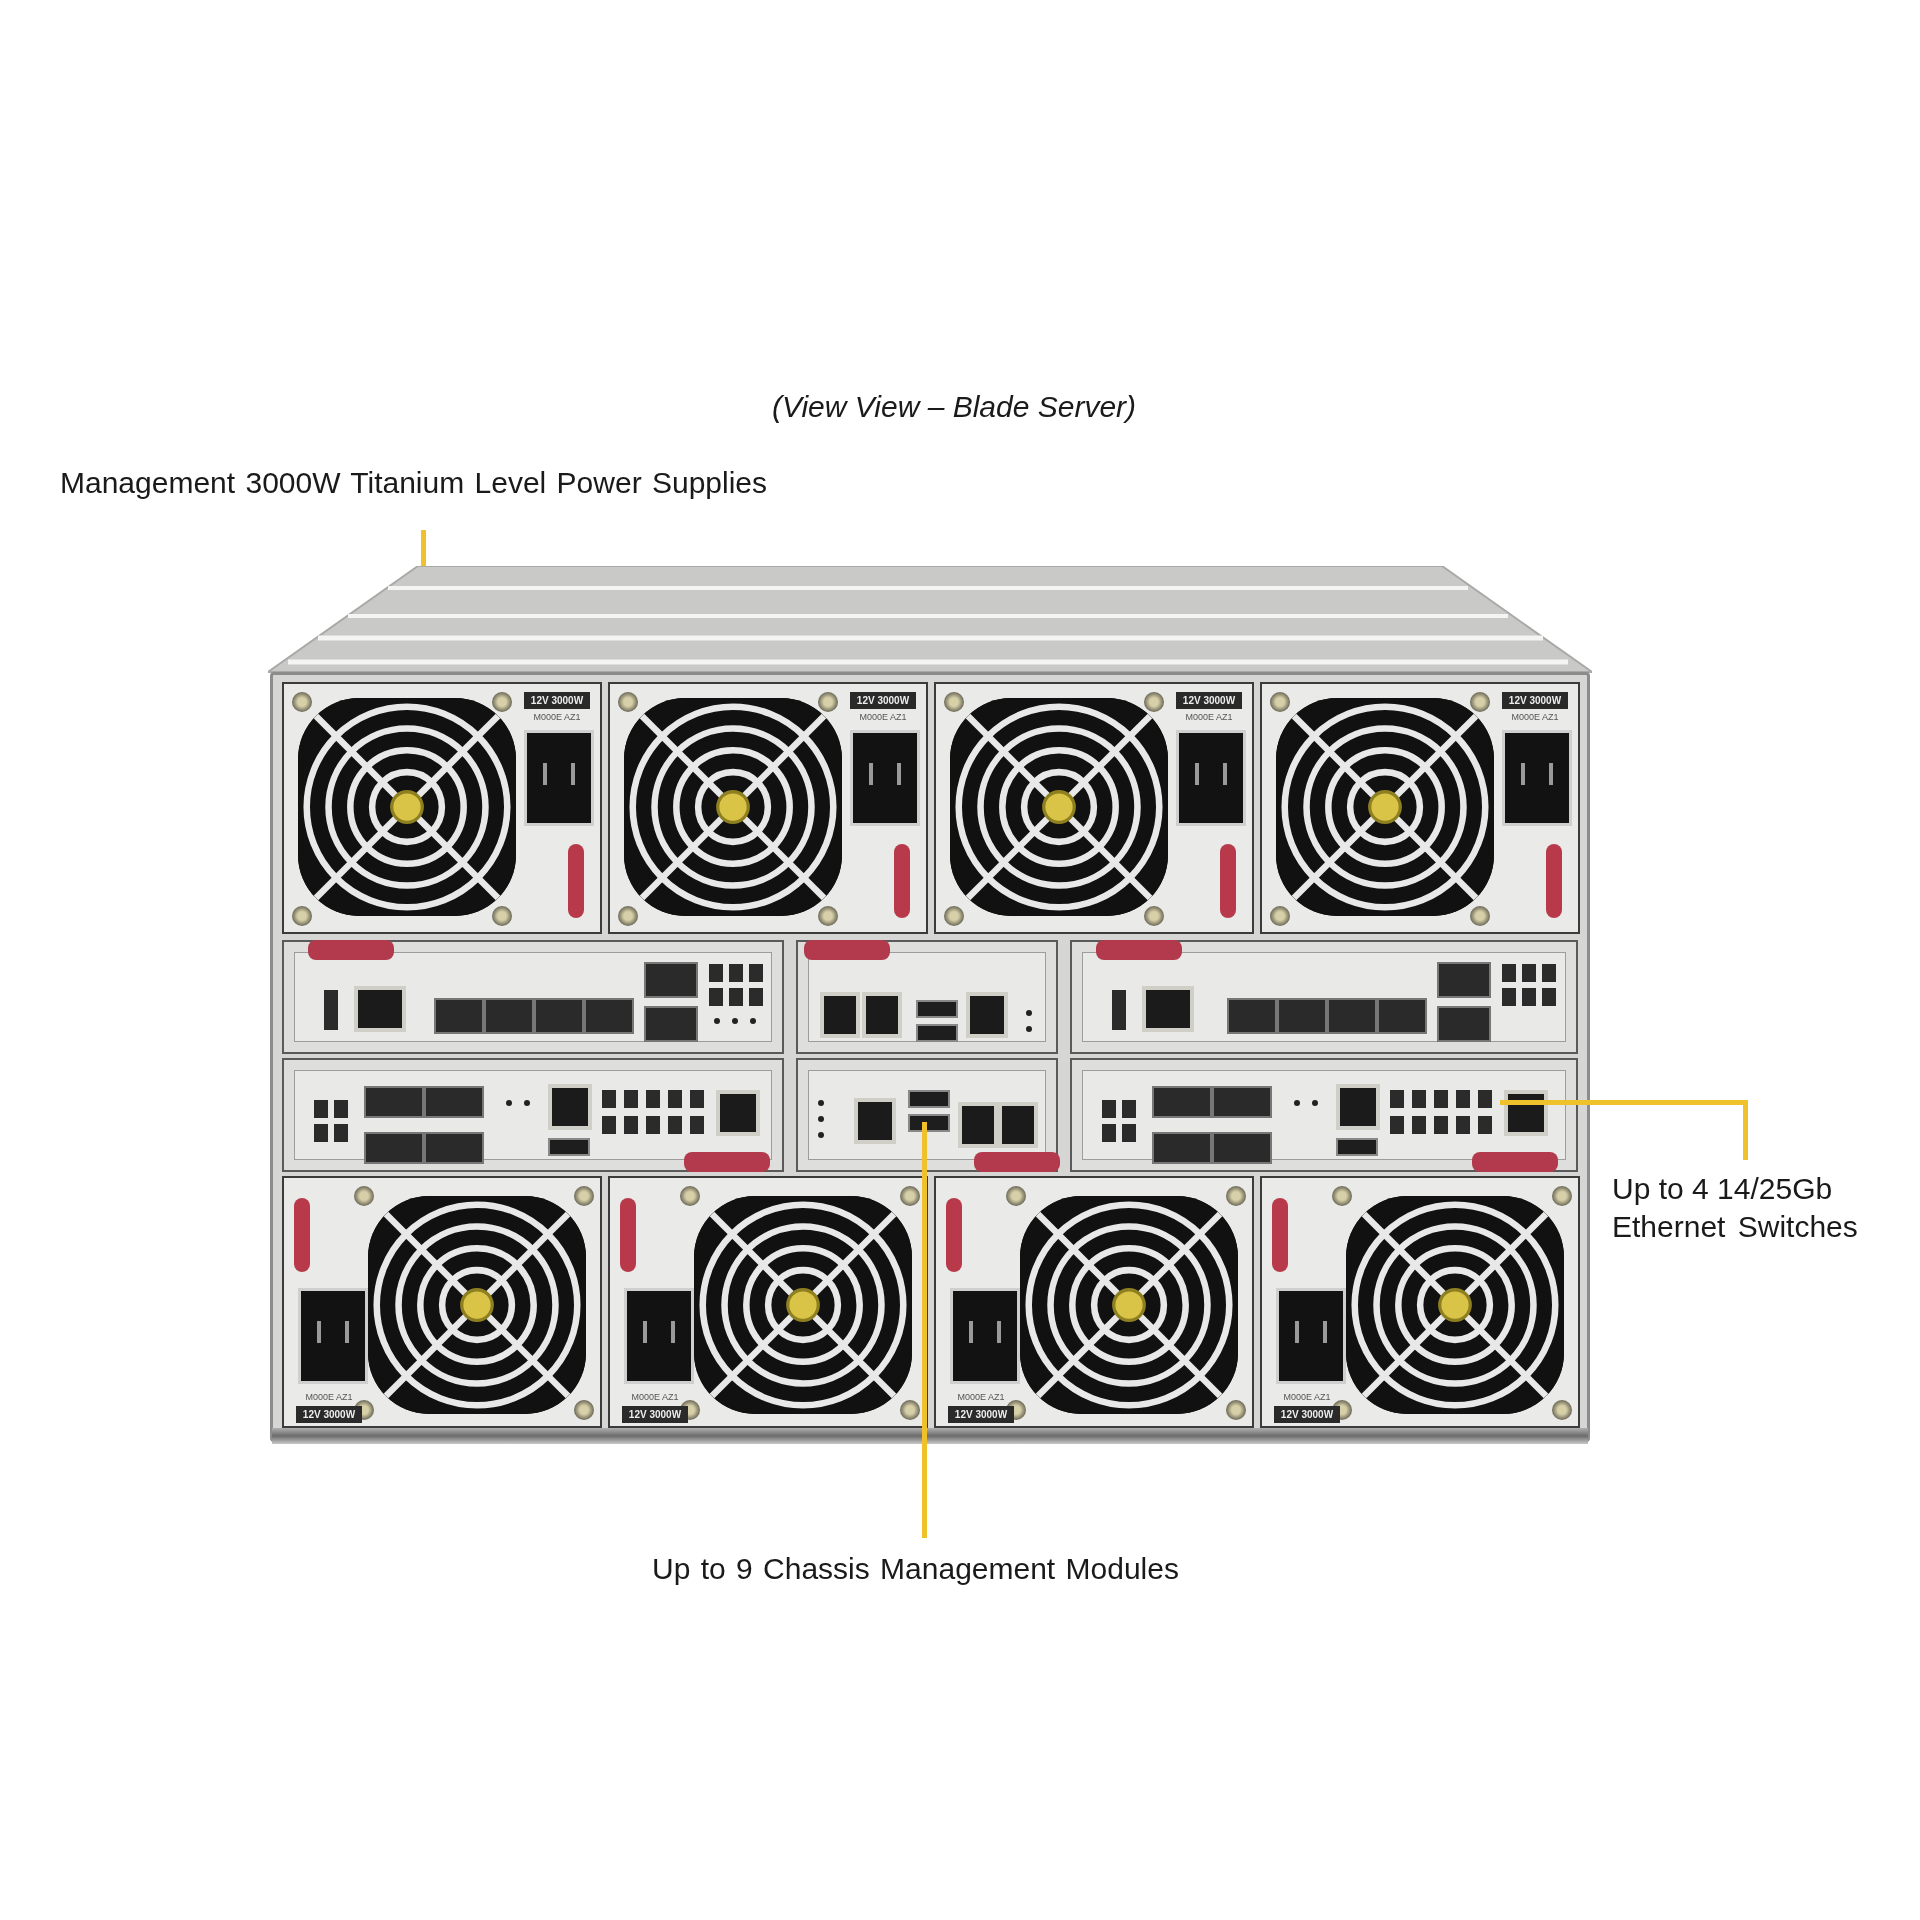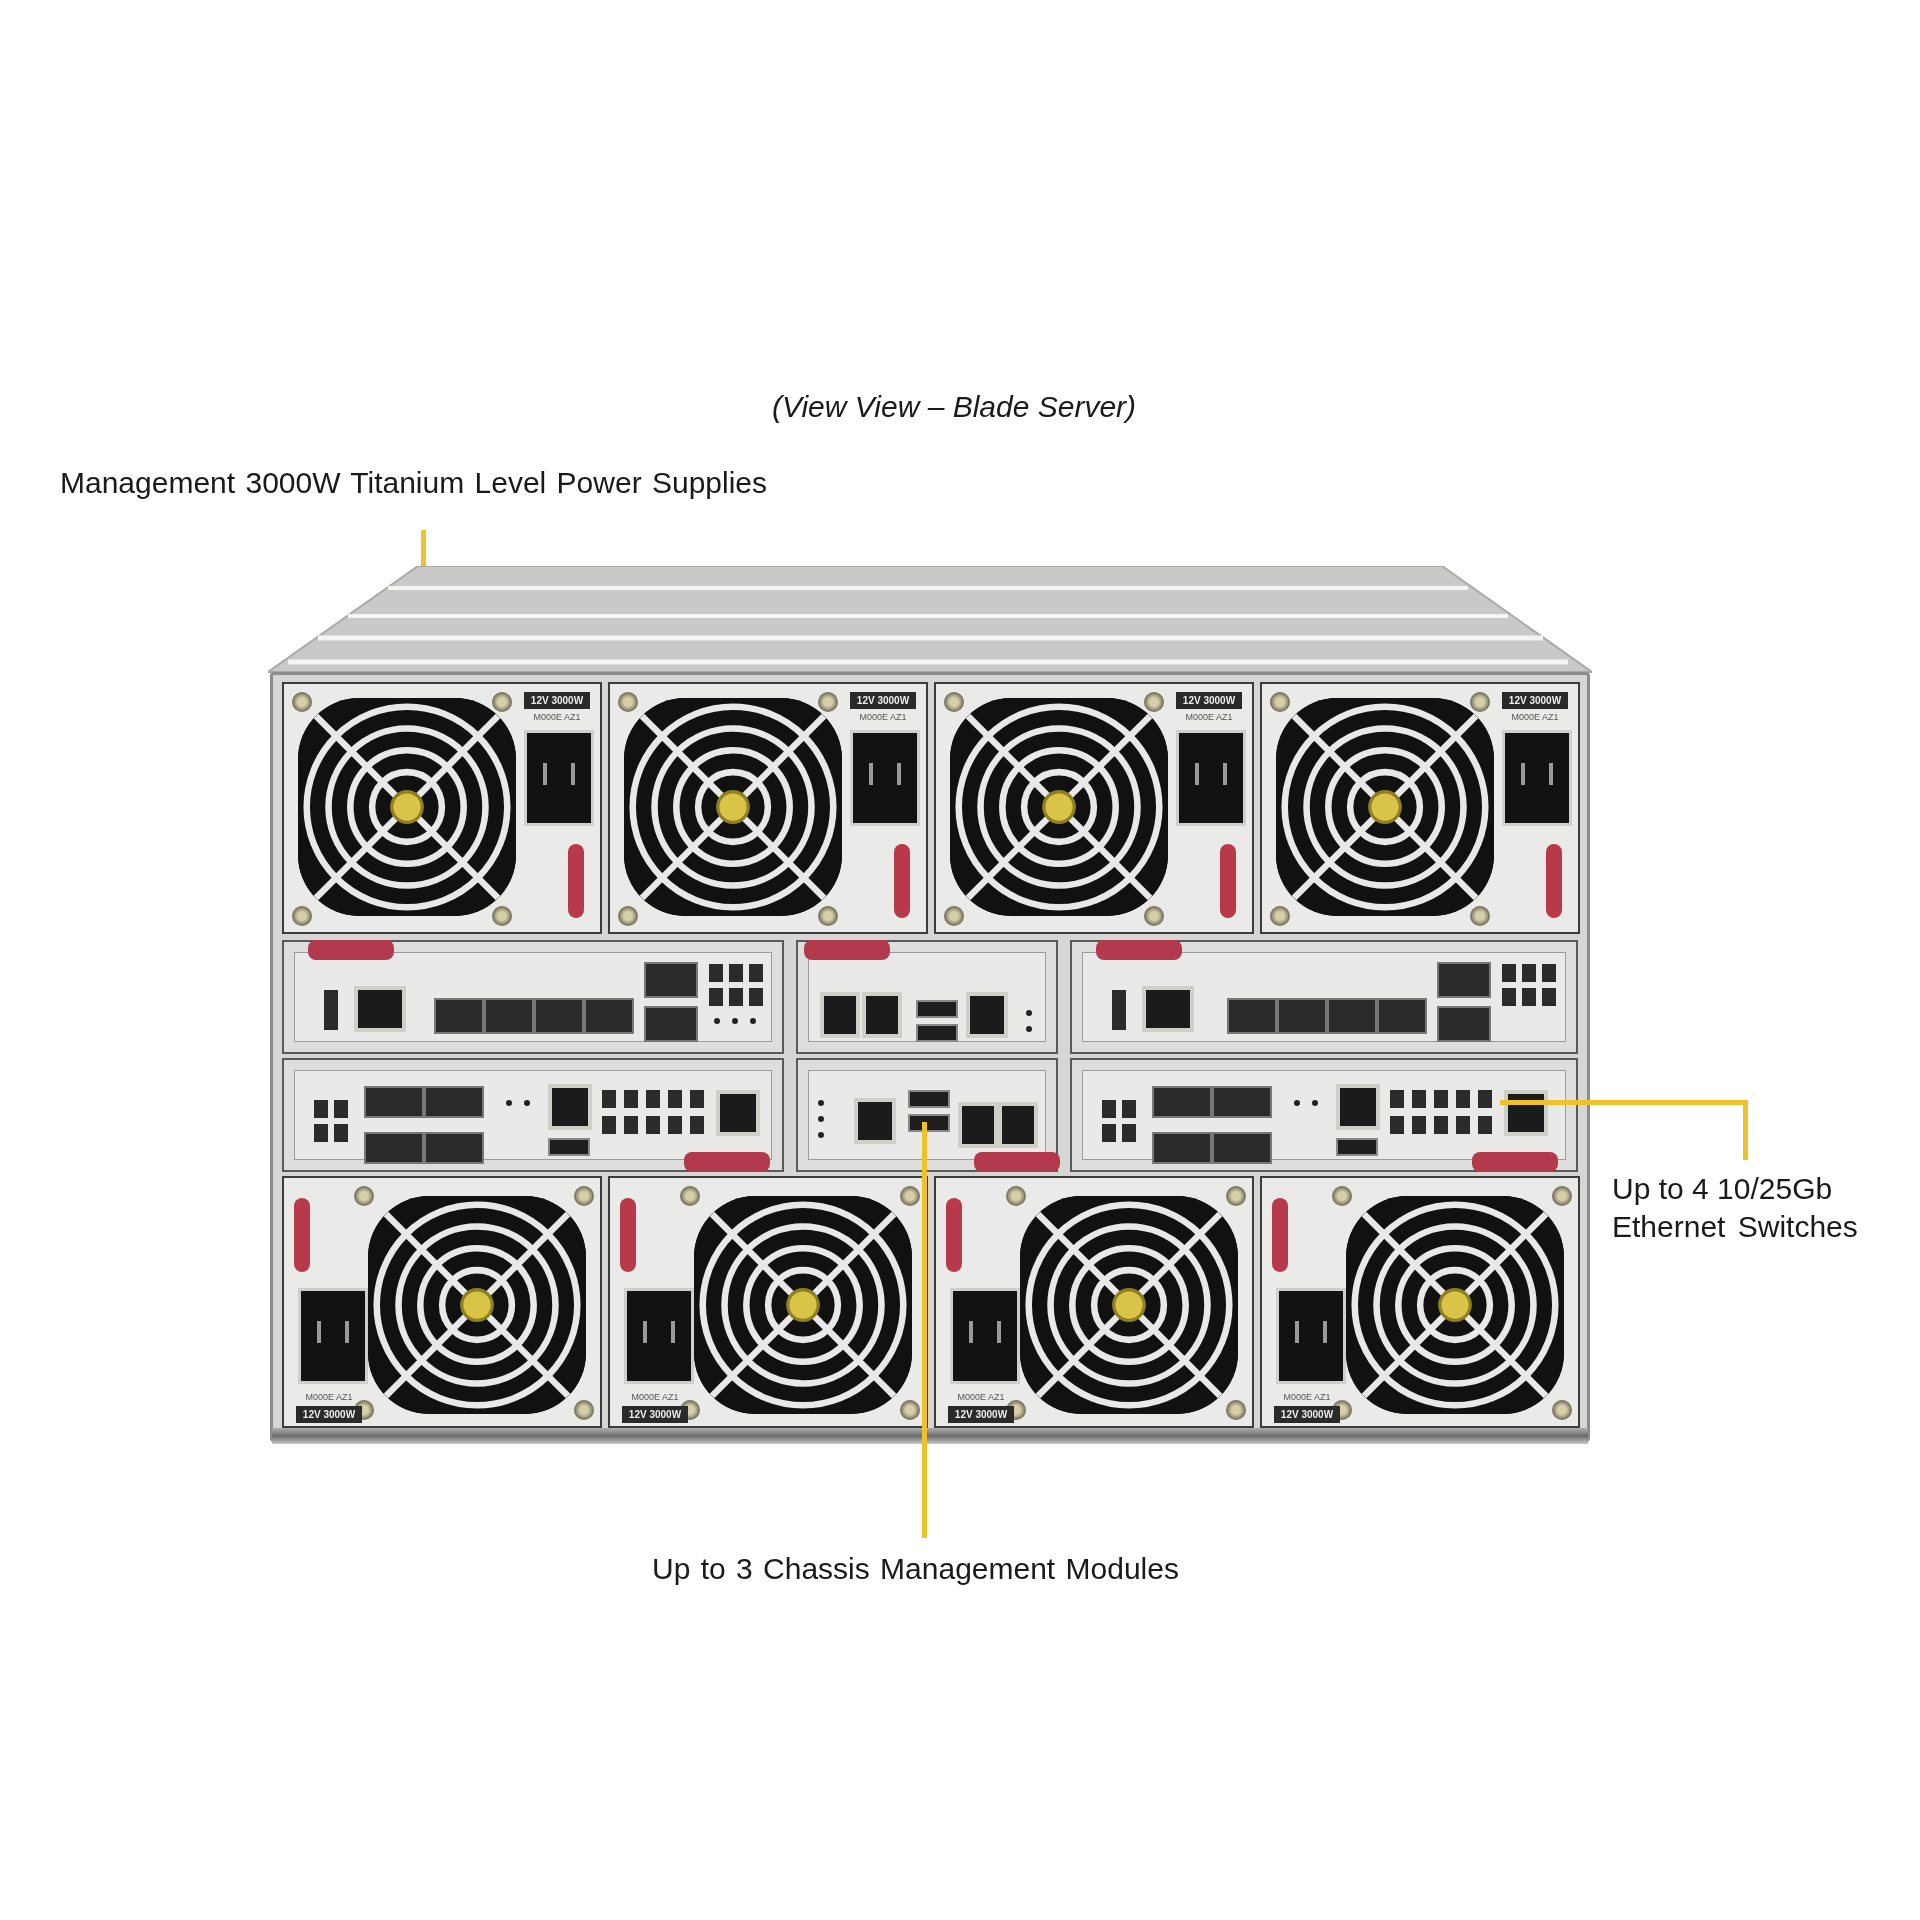--- a/index.html
+++ b/index.html
@@ -369,17 +369,17 @@
     <div class="sq" style="left:340px; top:56px;"></div>
     <div class="sq" style="left:362px; top:56px;"></div>
     <div class="sq" style="left:384px; top:56px;"></div>
     <div class="sq" style="left:406px; top:56px;"></div>
   <div class="rj45" style="left:432px; top:30px; width:36px;"></div>
   <div class="handle-h" style="left:400px; top:92px;"></div>
 </div>
 
 <div class="line" style="left:1500px; top:1100px; width:248px; height:5px;"></div>
 <div class="line" style="left:1743px; top:1100px; width:5px; height:60px;"></div>
-<div class="caption" style="left:1612px; top:1172px;">Up to 4 10/25Gb</div>
+<div class="caption" style="left:1612px; top:1172px;">Up to 4 14/25Gb</div>
 <div class="caption" style="left:1612px; top:1210px; word-spacing:4px;">Ethernet  Switches</div>
 
 <div class="line" style="left:922px; top:1122px; width:5px; height:416px;"></div>
-<div class="caption" style="left:652px; top:1552px; word-spacing:2px;">Up to 3 Chassis Management  Modules</div>
+<div class="caption" style="left:652px; top:1552px; word-spacing:2px;">Up to 9 Chassis Management  Modules</div>
 
 </body></html>

